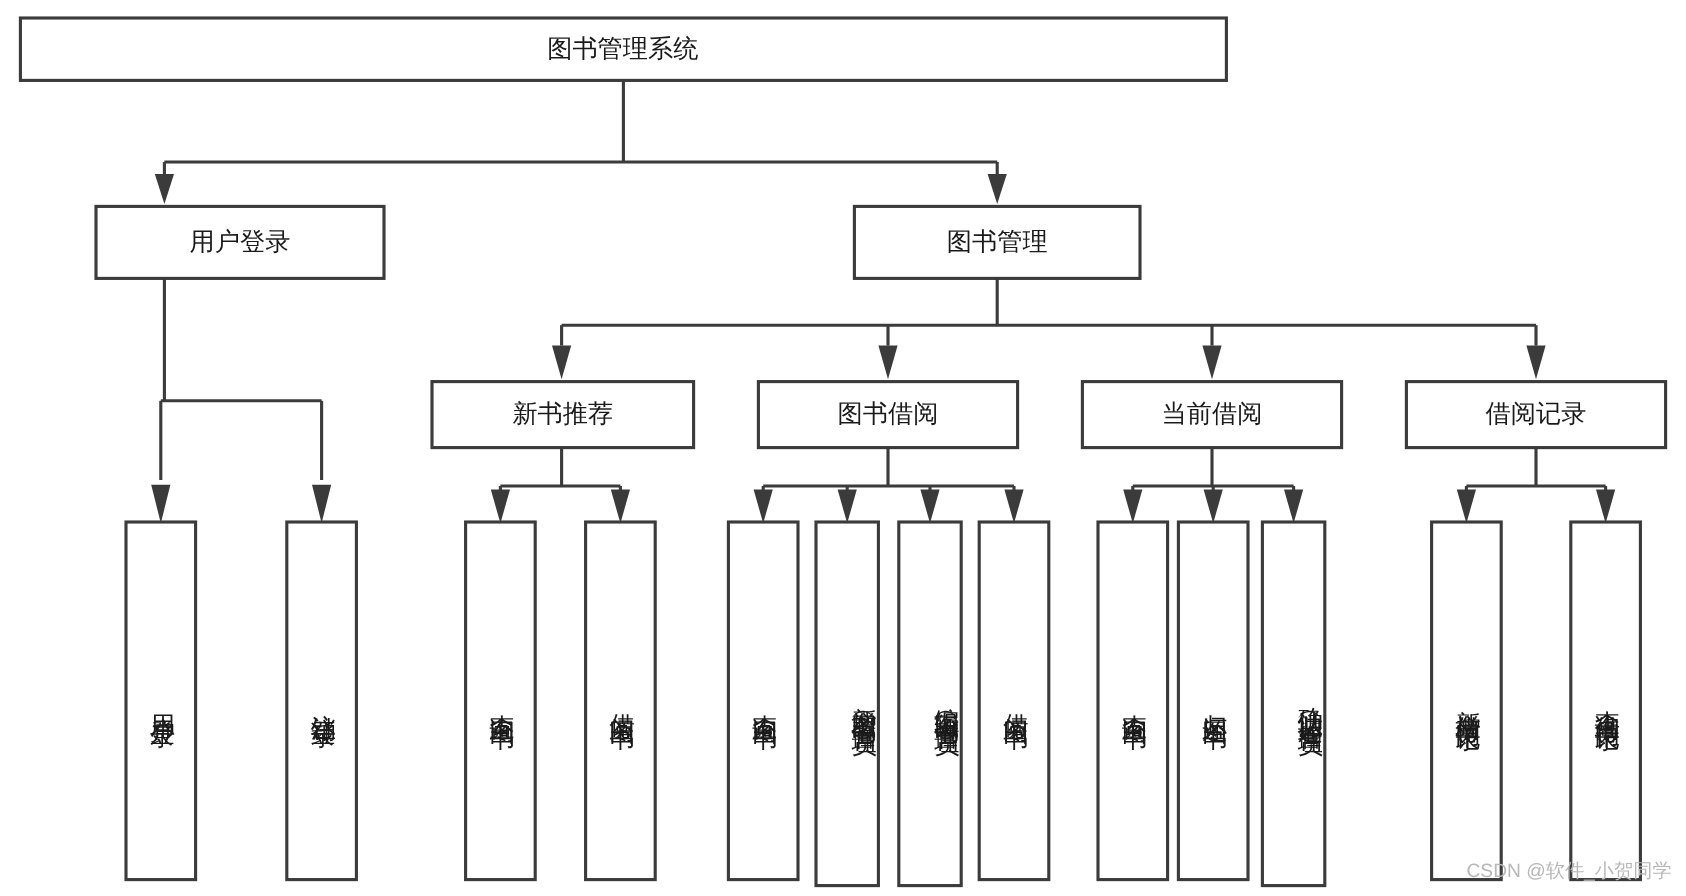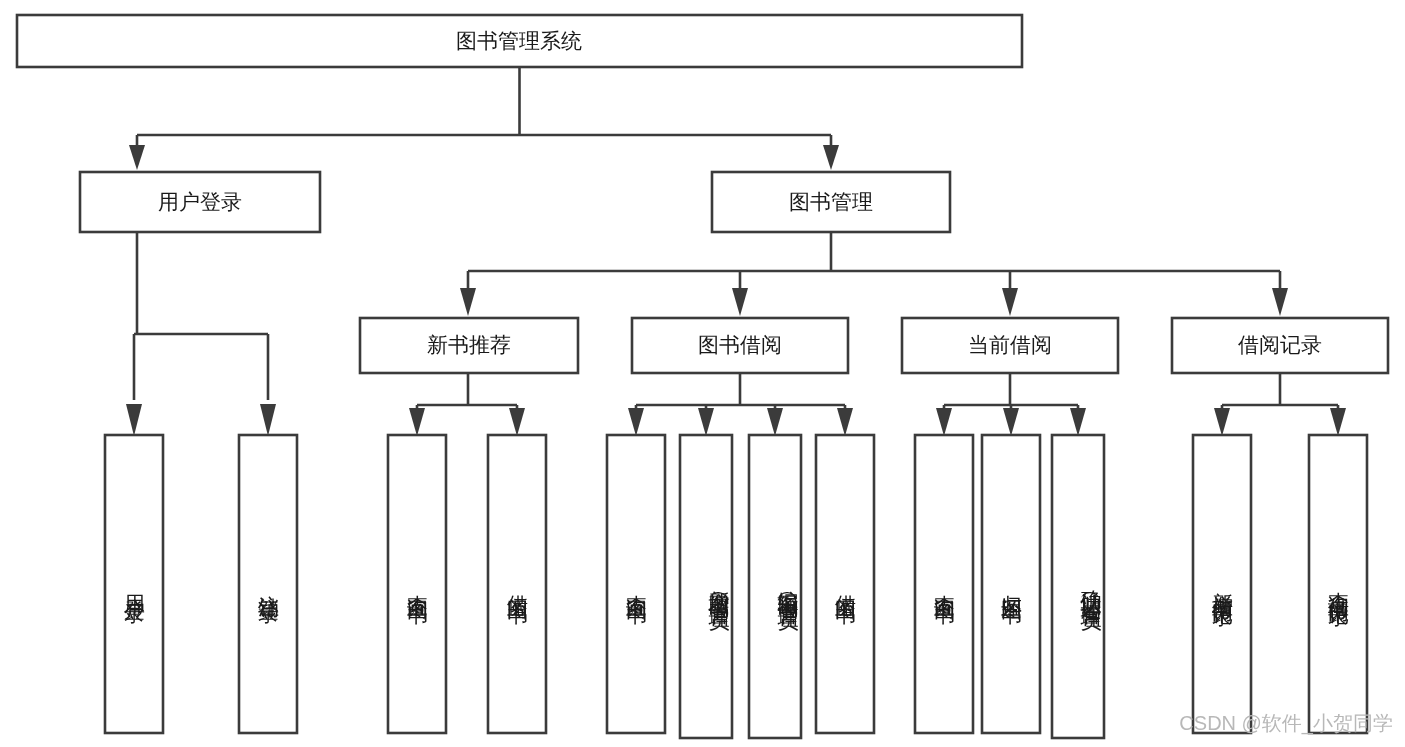--- a/index.html
+++ b/index.html
@@ -60,21 +60,21 @@
     display: flex;
     align-items: center;
     justify-content: center;
     text-align: center;
     white-space: nowrap;
     pointer-events: none;
   }
   .watermark {
     position: absolute;
     font-family: "Liberation Sans", "DejaVu Sans", sans-serif;
-    font-size: 20px;
+    font-size: 16px;
     color: #b8b8b8;
     white-space: nowrap;
   }
 </style>
 </head>
 <body>
 
 <div id="diagram-root">
 
   <svg id="diagram-svg" viewBox="0 0 1405 747">

